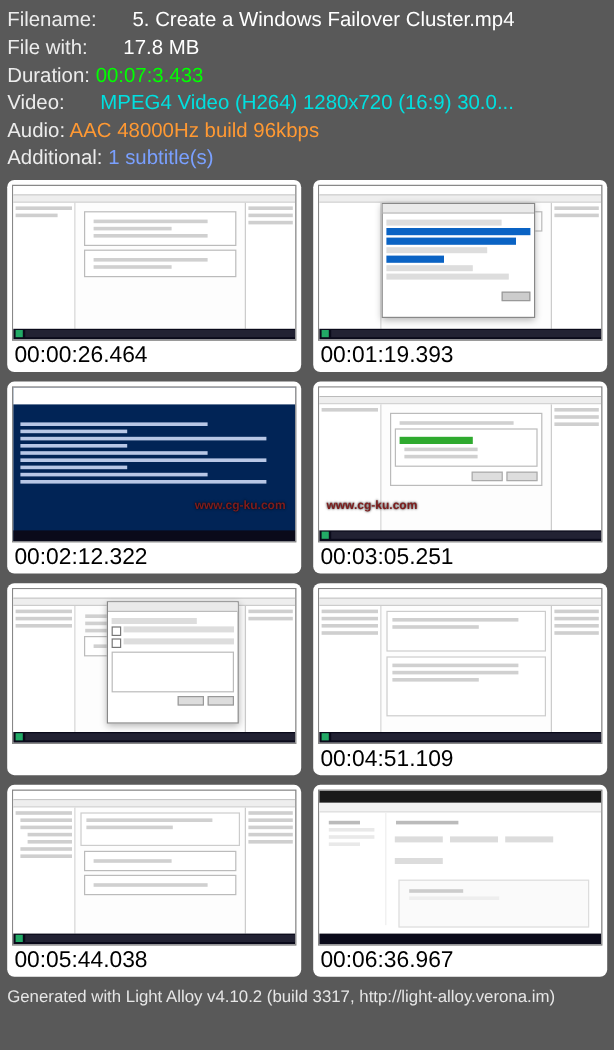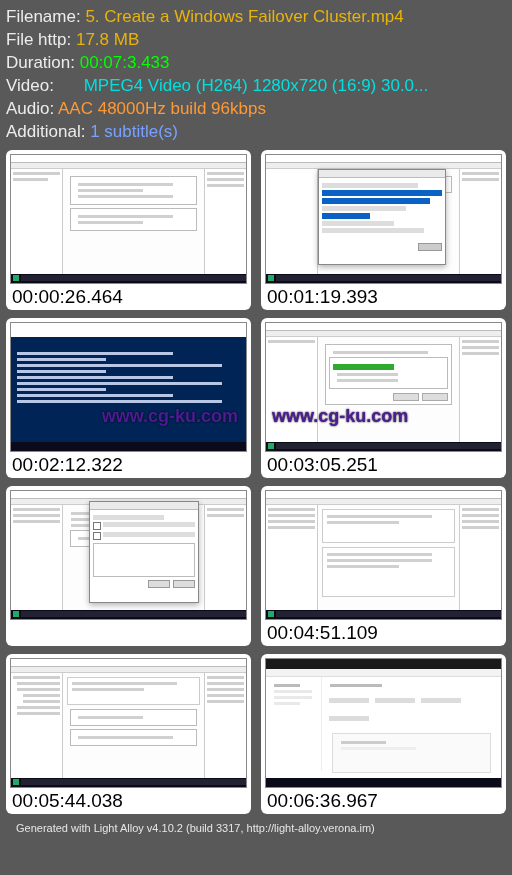--- a/index.html
+++ b/index.html
@@ -11,21 +11,21 @@
     color: #fff;
     overflow: hidden;
   }
   .meta {
     padding: 6px 6px 2px 6px;
     font-size: 17px;
     line-height: 1.35;
   }
   .meta-row { white-space: nowrap; overflow: hidden; }
   .meta-label { color: #ececec; }
-  .val-yellow { color: #eab308; }
+  .val-yellow { color: #ffffff; margin-left: 25px; }
   .val-green  { color: #00ff00; }
   .val-teal   { color: #00e0e0; margin-left: 25px; }
   .val-orange { color: #ff9933; }
   .val-blue   { color: #7aa0ff; }
 
   .grid {
     padding: 4px 6px 0 6px;
     display: grid;
     grid-template-columns: 1fr 1fr;
     gap: 8px 10px;
@@ -45,22 +45,22 @@
     position: relative;
     overflow: hidden;
   }
   .thumb-ts {
     color: #000;
     font-size: 19px;
     padding: 2px 2px 0 2px;
     font-family: Arial, sans-serif;
   }
   .footer {
-    padding: 8px 6px 0 16px;
-    font-size: 11px;
+    padding: 8px 6px 0 6px;
+    font-size: 14px;
     color: #e6e6e6;
   }
 
   
   .win {
     position: absolute; inset: 0;
     background: #f4f4f4;
     display: flex; flex-direction: column;
   }
   .titlebar { height: 8px; background: #ffffff; border-bottom: 1px solid #bbb; }
@@ -90,22 +90,22 @@
 
   .ps {
     position: absolute; inset: 0; background: #012456;
     padding: 10px 6px 4px 6px;
   }
   .ps-top { position:absolute; top:0; left:0; right:0; height:14px; background:#fff; }
   .ps-line { height: 3px; background: #b8c7e6; margin: 3px 0; }
   .ps-line.s { width: 40%; } .ps-line.m { width: 70%; } .ps-line.l { width: 92%; }
 
   .watermark {
-    position: absolute; color: #4c1d95; font-weight: bold;
-    font-size: 18px; text-shadow: 0 0 2px #000;
+    position: absolute; color: #7f1d1d; font-weight: bold;
+    font-size: 10px; text-shadow: 0 0 2px #000;
   }
 
   .greenbar { height:6px; background:#2faa2f; width:55%; margin:3px 0; }
   .panel-box { border:1px solid #bbb; background:#fff; padding:3px; margin:3px; }
   .tree-ln { height:3px; background:#cfcfcf; margin:3px 2px; }
 
   .cloud {
     position:absolute; inset:0; background:#fff;
   }
   .cloud .topstrip { height:10px; background:#1a1a1a; }
@@ -113,21 +113,21 @@
   .pill { display:inline-block; height:5px; width:40px; background:#dcdcdc; margin:2px 3px; }
 </style>
 </head>
 <body>
 
 <div class="meta">
   <div class="meta-row">
     <span class="meta-label">Filename: </span><span class="val-yellow">5. Create a Windows Failover Cluster.mp4</span>
   </div>
   <div class="meta-row">
-    <span class="meta-label">File http: </span><span class="val-yellow">17.8 MB</span>
+    <span class="meta-label">File with: </span><span class="val-yellow">17.8 MB</span>
   </div>
   <div class="meta-row">
     <span class="meta-label">Duration: </span><span class="val-green">00:07:3.433</span>
   </div>
   <div class="meta-row">
     <span class="meta-label">Video: </span><span class="val-teal">MPEG4 Video (H264) 1280x720 (16:9) 30.0...</span>
   </div>
   <div class="meta-row">
     <span class="meta-label">Audio: </span><span class="val-orange">AAC 48000Hz build 96kbps</span>
   </div>

